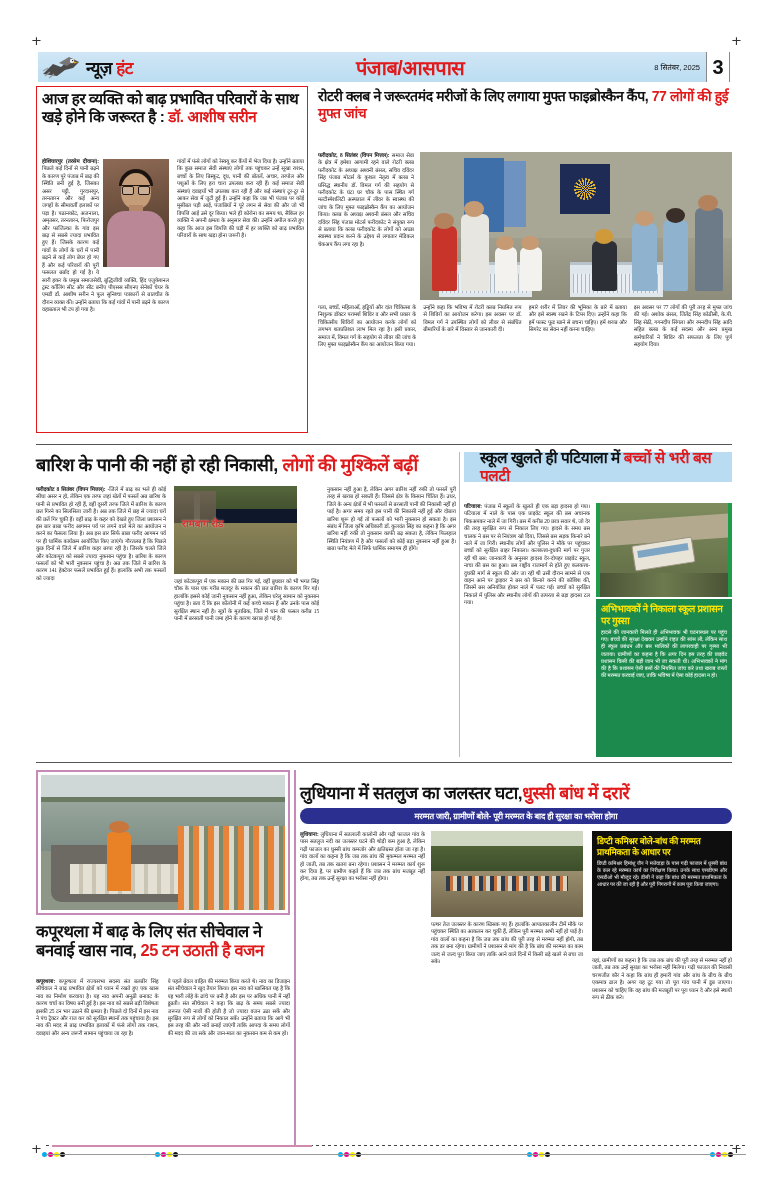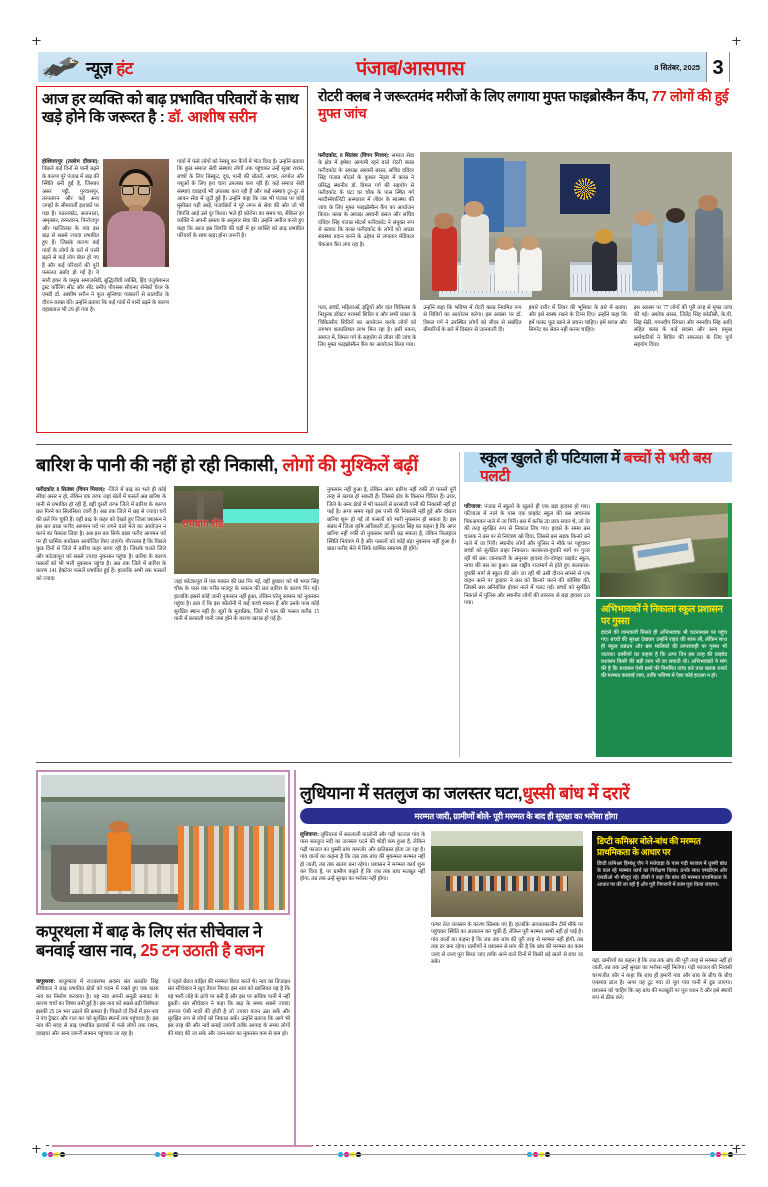--- a/index.html
+++ b/index.html
@@ -78,21 +78,21 @@
     font-family: "Liberation Sans", sans-serif;
     font-weight: bold;
     font-size: 20px;
     color: #e0191b;
     margin-left: 106px;
     letter-spacing: -0.5px;
   }
   .mh-date {
     font-family: "Liberation Sans", sans-serif;
     font-size: 7.5px;
-    font-weight: bold;
+    font-weight: normal;
     color: #111;
     margin-left: auto;
     padding-right: 6px;
   }
   .mh-pageno {
     width: 22px;
     background: #fff;
     border-left: 1px solid #888;
     border-right: 1px solid #888;
     display: flex; align-items: center; justify-content: center;
@@ -258,22 +258,22 @@
   .a3-hl {
     position: absolute; left: 36px; top: 455px;
     width: 420px; font-size: 18px;
   }
   .a3-body {
     position: absolute; left: 36px; top: 486px;
     width: 420px; height: 270px;
   }
   .a3-c1 { position:absolute; left:0; top:0; width:130px; height:270px; }
   .a3-photo {
-    position:absolute; left:138px; top:0; width:145px; height:88px;
-    overflow:hidden; background:#5eead4;
+    position:absolute; left:138px; top:0; width:123px; height:88px;
+    overflow:hidden; background:#0f172a;
   }
   .a3-c2 { position:absolute; left:138px; top:92px; width:145px; height:178px; }
   .a3-c3 { position:absolute; left:291px; top:0; width:129px; height:270px; }
   .rd-caption {
     position:absolute; left:8px; top:30px;
     font-family:"Liberation Sans",sans-serif; font-weight:bold;
     font-size:10px; color:#d4352f;
     text-shadow:0 0 2px rgba(255,255,255,.6);
   }
   .streetscene { position:absolute; inset:0; }

